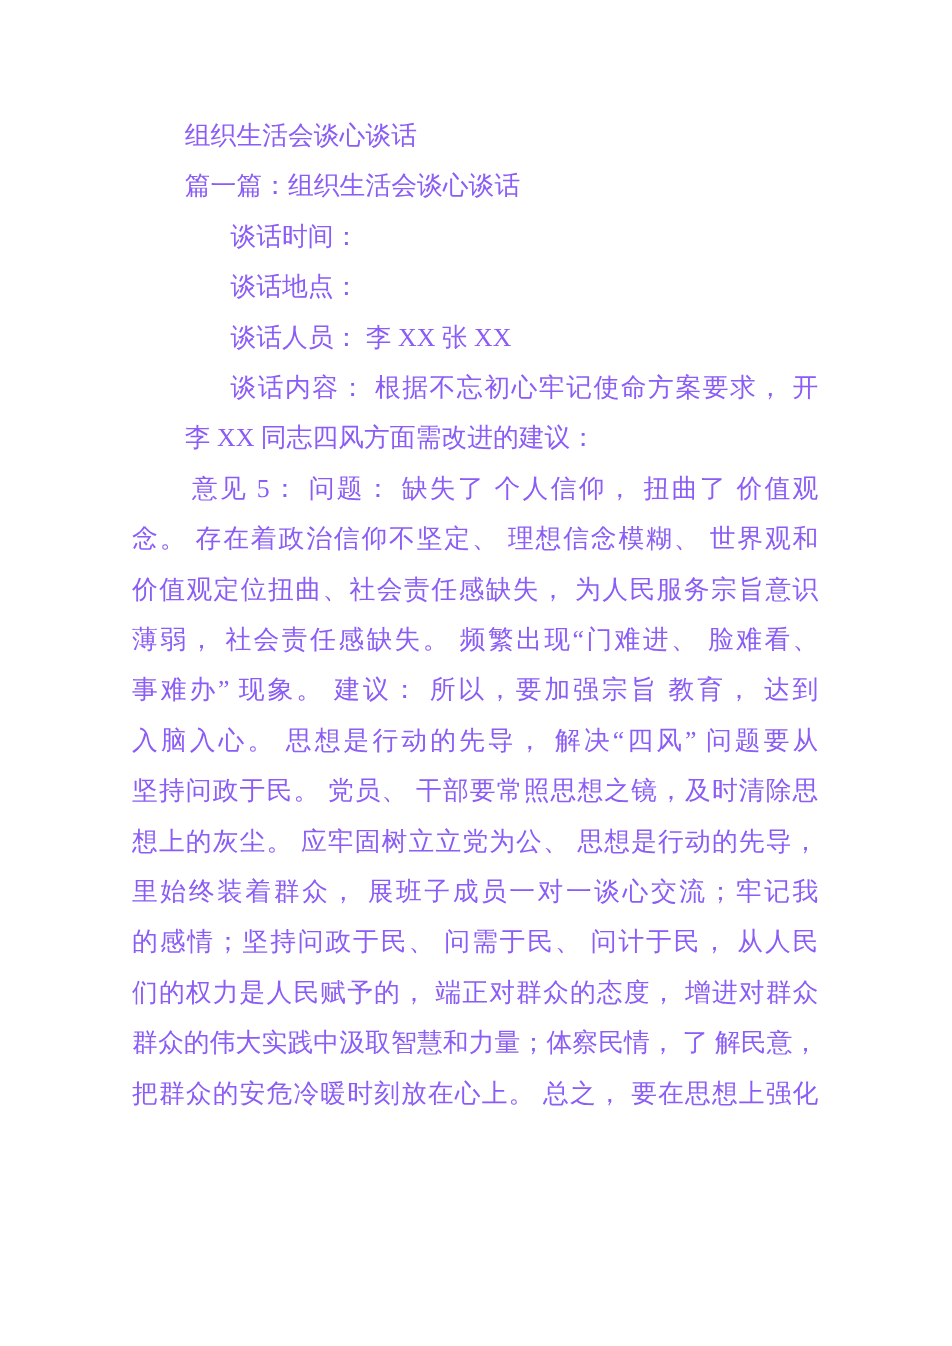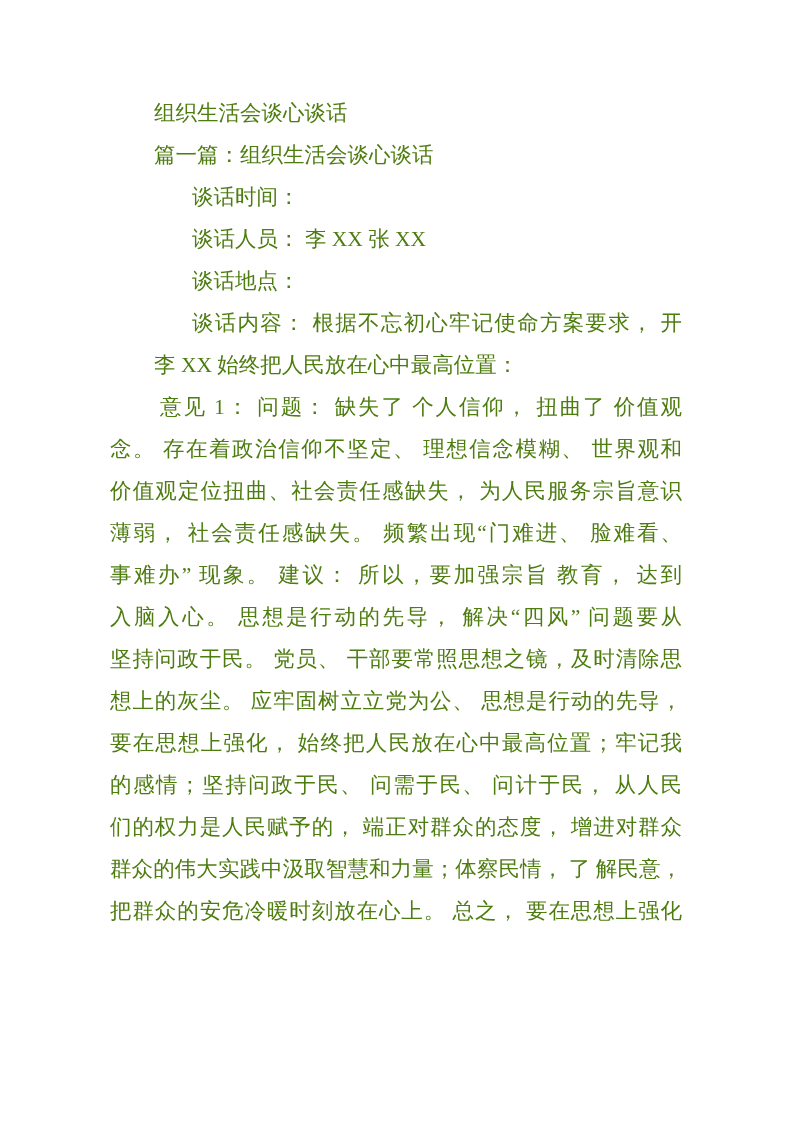--- a/index.html
+++ b/index.html
@@ -47,35 +47,35 @@
   
   .just {
     text-align: justify;
     text-align-last: justify;
   }
 </style>
 <title>组织生活会谈心谈话</title></head>
 <body style="background: rgb(255, 255, 255);">
 
 <div class="page">
-  <div class="doc" id="doc-body" style="color: #4d7c0f;">
+  <div class="doc" id="doc-body" style="color: #8b5cf6;">
       <div class="line i2">组织生活会谈心谈话</div>
       <div class="line i2">篇一篇：组织生活会谈心谈话</div>
       <div class="line i35">谈话时间：</div>
+      <div class="line i35">谈话地点：</div>
       <div class="line i35">谈话人员： 李 XX 张 XX</div>
-      <div class="line i35">谈话地点：</div>
       <div class="line i35 just">谈话内容： 根据不忘初心牢记使命方案要求， 开</div>
-      <div class="line i2">李 XX 始终把人民放在心中最高位置：</div>
-      <div class="line i2b just">意见 1： 问题： 缺失了 个人信仰， 扭曲了 价值观</div>
+      <div class="line i2">李 XX 同志四风方面需改进的建议：</div>
+      <div class="line i2b just">意见 5： 问题： 缺失了 个人信仰， 扭曲了 价值观</div>
       <div class="line just">念。 存在着政治信仰不坚定、 理想信念模糊、 世界观和</div>
       <div class="line just">价值观定位扭曲、社会责任感缺失， 为人民服务宗旨意识</div>
       <div class="line just">薄弱， 社会责任感缺失。 频繁出现“门难进、 脸难看、</div>
       <div class="line just">事难办” 现象。 建议： 所以，要加强宗旨 教育， 达到</div>
       <div class="line just">入脑入心。 思想是行动的先导， 解决“四风” 问题要从</div>
       <div class="line just">坚持问政于民。 党员、 干部要常照思想之镜，及时清除思</div>
       <div class="line just">想上的灰尘。 应牢固树立立党为公、 思想是行动的先导， 心</div>
-      <div class="line just">要在思想上强化， 始终把人民放在心中最高位置；牢记我</div>
+      <div class="line just">里始终装着群众， 展班子成员一对一谈心交流；牢记我</div>
       <div class="line just">的感情；坚持问政于民、 问需于民、 问计于民， 从人民</div>
       <div class="line just">们的权力是人民赋予的， 端正对群众的态度， 增进对群众</div>
       <div class="line just">群众的伟大实践中汲取智慧和力量；体察民情， 了 解民意，</div>
       <div class="line just">把群众的安危冷暖时刻放在心上。 总之， 要在思想上强化</div>
     </div>
 </div>
 
 </body></html>

